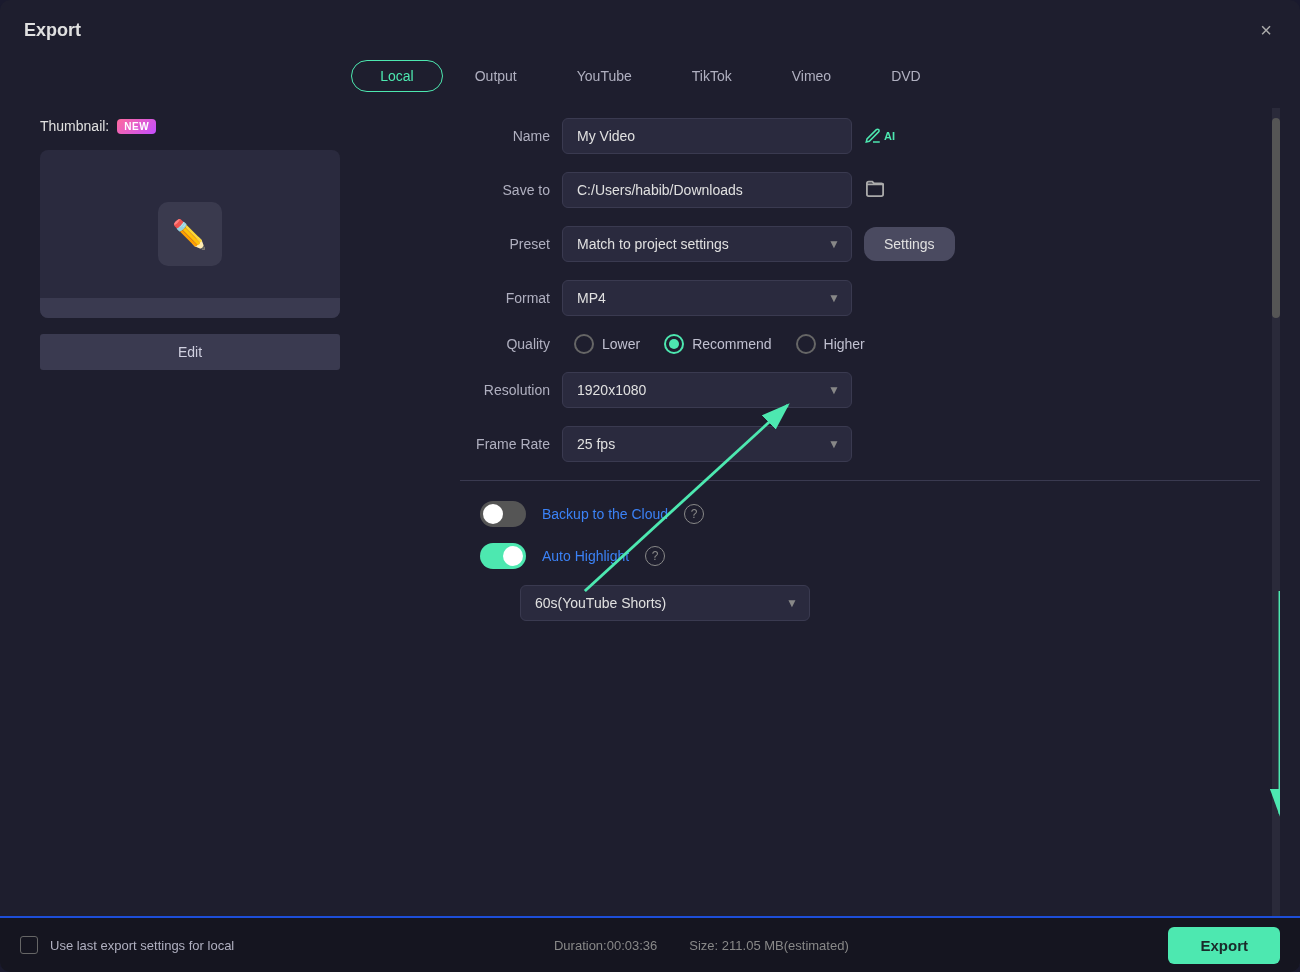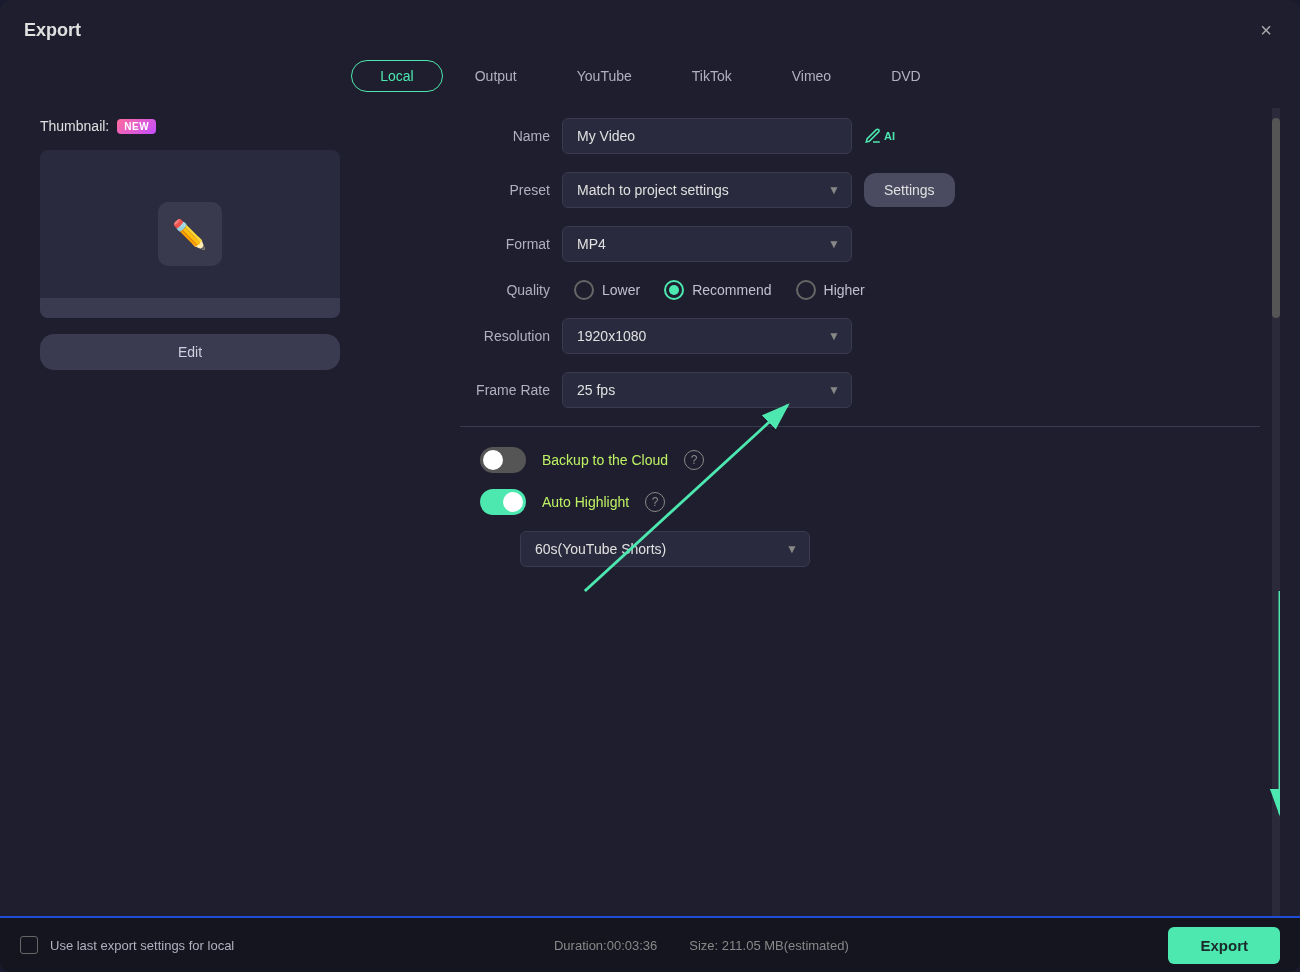--- a/index.html
+++ b/index.html
@@ -130,21 +130,21 @@
       right: 0;
       height: 20px;
       background: #3a3a50;
     }
     .edit-btn {
       width: 300px;
       padding: 10px;
       background: #3a3a50;
       color: #d0d0e0;
       border: none;
-      border-radius: 14px;
+      border-radius: 3px;
       font-size: 14px;
       cursor: pointer;
     }
     
     .right-panel {
       flex: 1;
       padding: 10px 20px;
       position: relative;
     }
     .scrollbar-track {
@@ -321,21 +321,21 @@
       background: #fff;
       position: absolute;
       top: 3px;
       left: 3px;
       transition: left 0.2s;
     }
     .toggle-switch.on .toggle-knob {
       left: 23px;
     }
     .toggle-label {
-      color: #bef264;
+      color: #3b82f6;
       font-size: 14px;
     }
     .help-icon {
       width: 20px;
       height: 20px;
       border-radius: 50%;
       border: 1.5px solid #888;
       display: flex;
       align-items: center;
       justify-content: center;
@@ -452,20 +452,30 @@
         <input class="text-input" type="text" value="My Video" style="">
         <button class="ai-icon-btn">
           <svg width="18" height="18" viewBox="0 0 24 24" fill="none" stroke="#4de8b0" stroke-width="2">
             <path d="M12 20h9"></path>
             <path d="M16.5 3.5a2.121 2.121 0 013 3L7 19l-4 1 1-4L16.5 3.5z"></path>
           </svg>
           <span style="color:#4de8b0;font-size:11px;font-weight:700;">AI</span>
         </button>
       </div>
 
+      <div class="form-row">
+        <span class="form-label">Save to</span>
+        <input class="text-input" type="text" value="C:/Users/habib/Downloads" style="">
+        <button class="folder-btn">
+          <svg width="22" height="18" viewBox="0 0 24 20" fill="none" stroke="#aaa" stroke-width="2">
+            <path d="M3 6h18v11a2 2 0 01-2 2H5a2 2 0 01-2-2V6z"></path>
+            <path d="M3 6V5a2 2 0 012-2h4l2 2h8a2 2 0 012 2"></path>
+          </svg>
+        </button>
+      </div>
 
       <div class="form-row">
         <span class="form-label">Preset</span>
         <div class="select-wrapper">
           <select class="select-input">
             <option>Match to project settings</option>
           </select>
           <span class="select-arrow">▼</span>
         </div>
         <button class="settings-btn">Settings</button>

